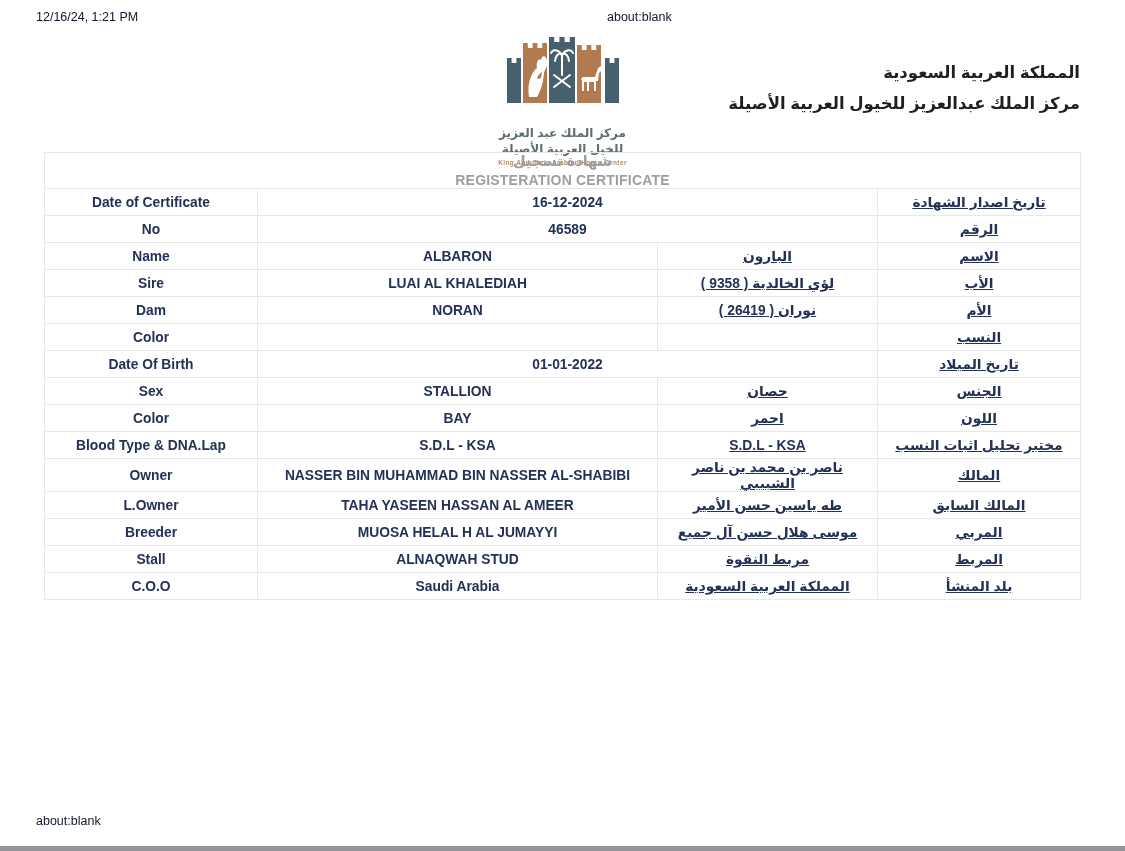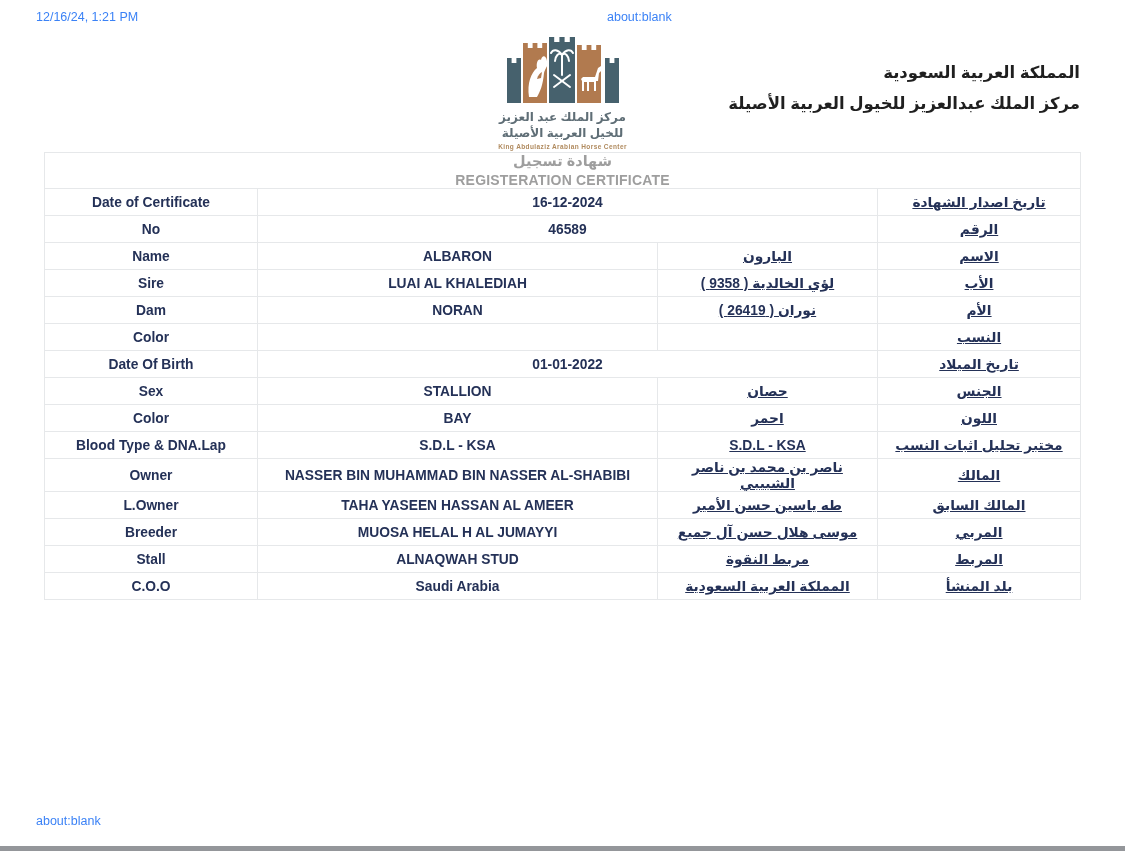--- a/index.html
+++ b/index.html
@@ -2,31 +2,31 @@
 <html><head>
 <meta charset="utf-8">
 <style>
   html,body{margin:0;padding:0;}
   body{
     width:1125px;height:851px;position:relative;background:#ffffff;
     font-family:"Liberation Sans","DejaVu Sans",sans-serif;
     overflow:hidden;
   }
   
-  .print-meta{position:absolute;font-size:12.5px;color:#3b82f6;}
+  .print-meta{position:absolute;font-size:12.5px;color:#0f172a;}
   .ph-left{top:10px;left:36px;}
   .ph-center{top:10px;left:607px;}
   .pf-left{top:814px;left:36px;}
   .pf-right{top:814px;right:38px;margin-top:35px;}
   .bottom-strip{position:absolute;left:0;right:0;bottom:0;height:5px;background:#94969a;}
 
   
   .logo{position:absolute;top:37px;left:50%;transform:translateX(-50%);
         width:150px;text-align:center;line-height:1;}
-  .logo-ar{direction:rtl;font-size:12px;font-weight:bold;color:#5f6e76;margin-top:4px;line-height:15px;}
+  .logo-ar{direction:rtl;font-size:12px;font-weight:bold;color:#5f6e76;margin-top:20px;line-height:15px;}
   .logo-en{font-size:6.5px;font-weight:bold;color:#b08a5e;margin-top:3px;letter-spacing:.4px;}
 
   
   .org-header{position:absolute;top:57px;right:45px;text-align:right;direction:rtl;
               color:#1f1f1f;font-weight:bold;font-size:16.5px;line-height:31px;}
 
   
   table.cert{position:absolute;top:152px;left:44px;width:1036px;
              border-collapse:collapse;table-layout:fixed;
              color:#243157;font-weight:bold;padding-left:20px;}

